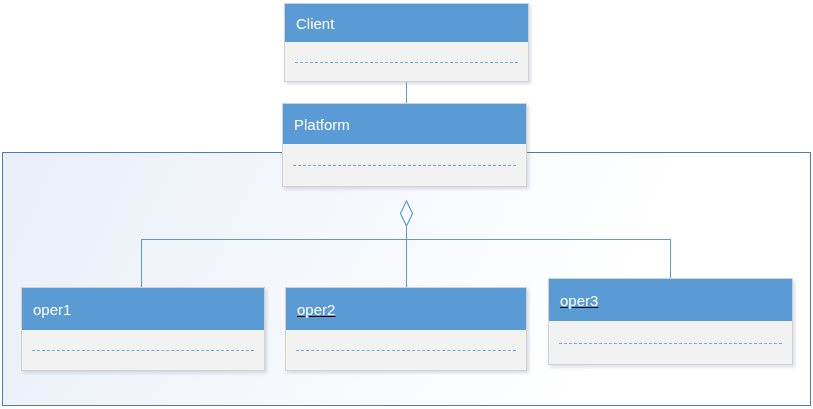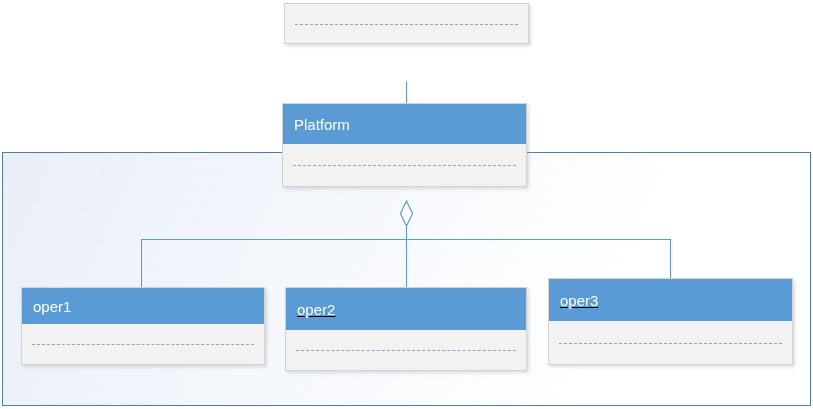--- a/index.html
+++ b/index.html
@@ -63,20 +63,23 @@
   }
 </style>
 </head>
 <body>
 
 <div class="canvas">
 
   <div class="container-shape"></div>
 
   <div class="class-box" style="left:284px; top:3px; width:243px;">
+    <div class="class-header" style="height:38px;">
+      <span>Client</span>
+    </div>
     <div class="class-body" style="height:39px;">
       <div class="divider"></div>
     </div>
   </div>
 
   <div class="conn conn-v" style="left:406px; top:82px; height:28px;"></div>
   <svg class="conn-svg" style="left:398px; top:101px;" width="17" height="15">
     <polyline points="2,2 8.5,13 15,2" fill="none" stroke="#5b9bd5" stroke-width="1.4"></polyline>
   </svg>
 
@@ -93,21 +96,21 @@
     <polygon points="7.5,1 13.5,13.5 7.5,26 1.5,13.5" fill="#ffffff" stroke="#5b9bd5" stroke-width="1.2"></polygon>
   </svg>
 
   <div class="conn conn-v" style="left:406px; top:227px; height:12px;"></div>
   <div class="conn conn-h" style="left:141px; top:239px; width:530px;"></div>
   <div class="conn conn-v" style="left:141px; top:239px; height:48px;"></div>
   <div class="conn conn-v" style="left:406px; top:239px; height:48px;"></div>
   <div class="conn conn-v" style="left:670px; top:239px; height:47px;"></div>
 
   <div class="class-box" style="left:21px; top:287px; width:242px;">
-    <div class="class-header" style="height:36px;">
+    <div class="class-header" style="height:42px;">
       <span>oper1</span>
     </div>
     <div class="class-body" style="height:40px;">
       <div class="divider"></div>
     </div>
   </div>
 
   <div class="class-box" style="left:285px; top:287px; width:240px;text-decoration:underline;">
     <div class="class-header" style="height:42px;">
       <span>oper2</span>

